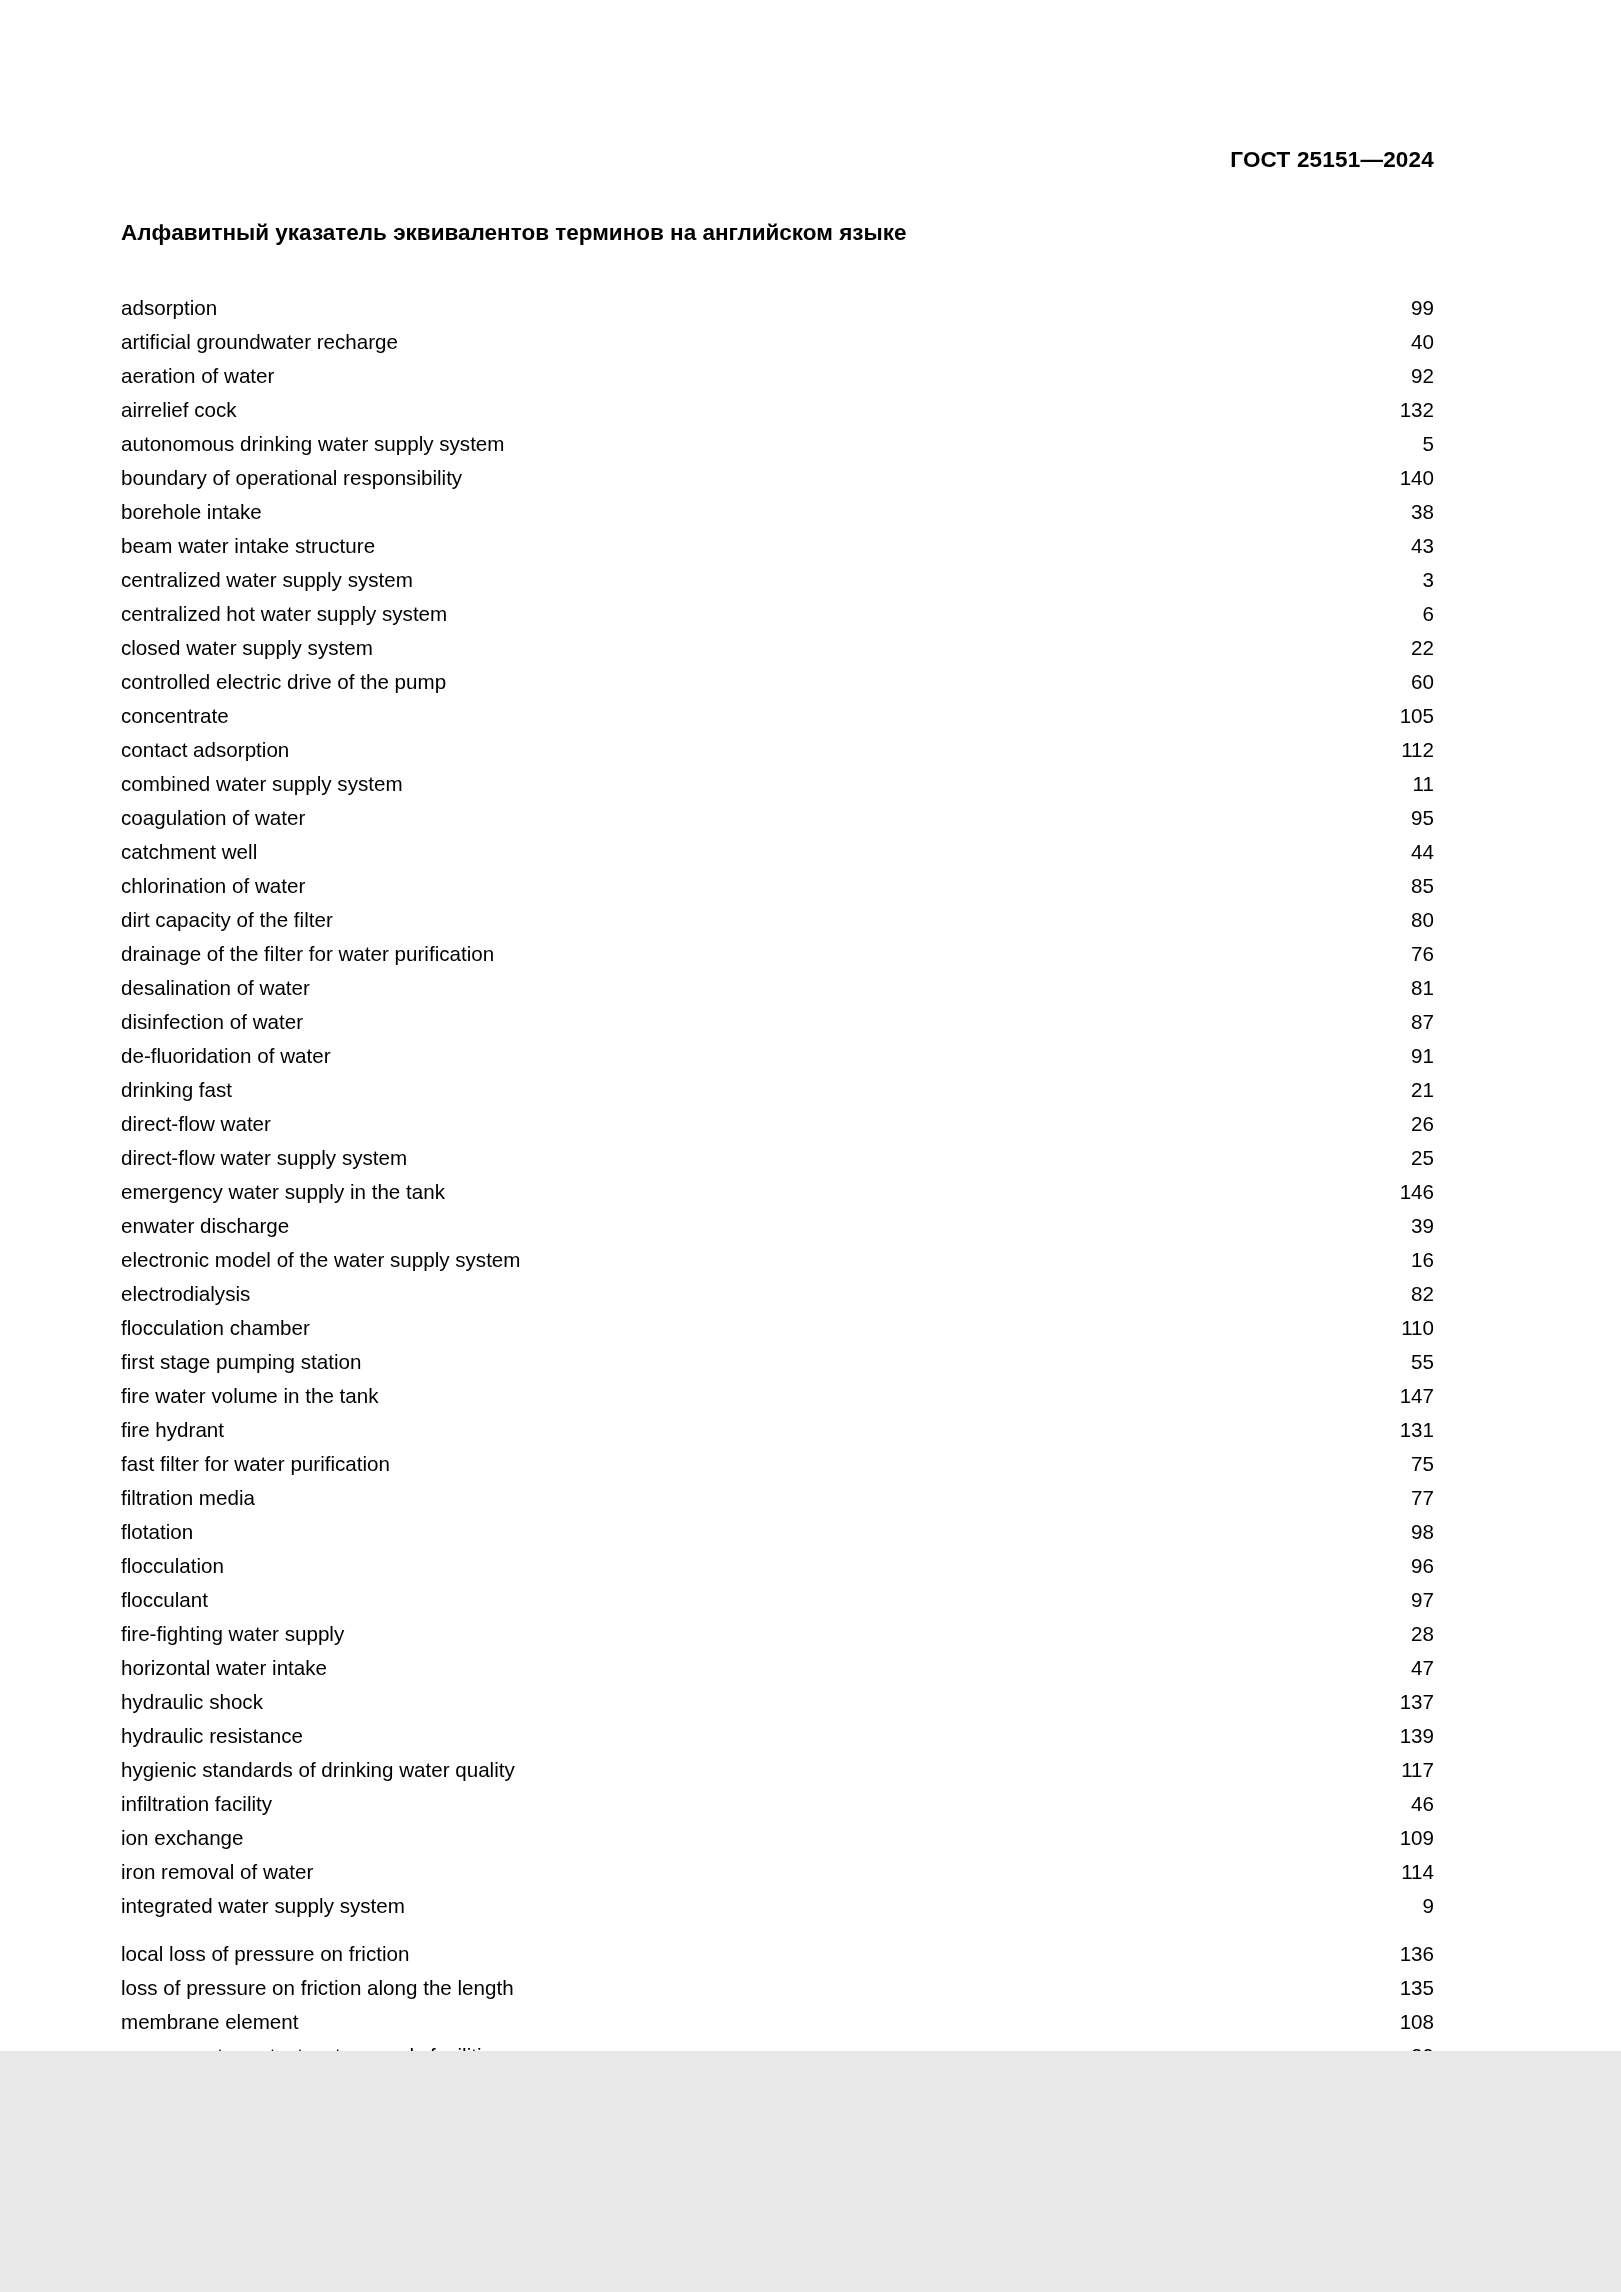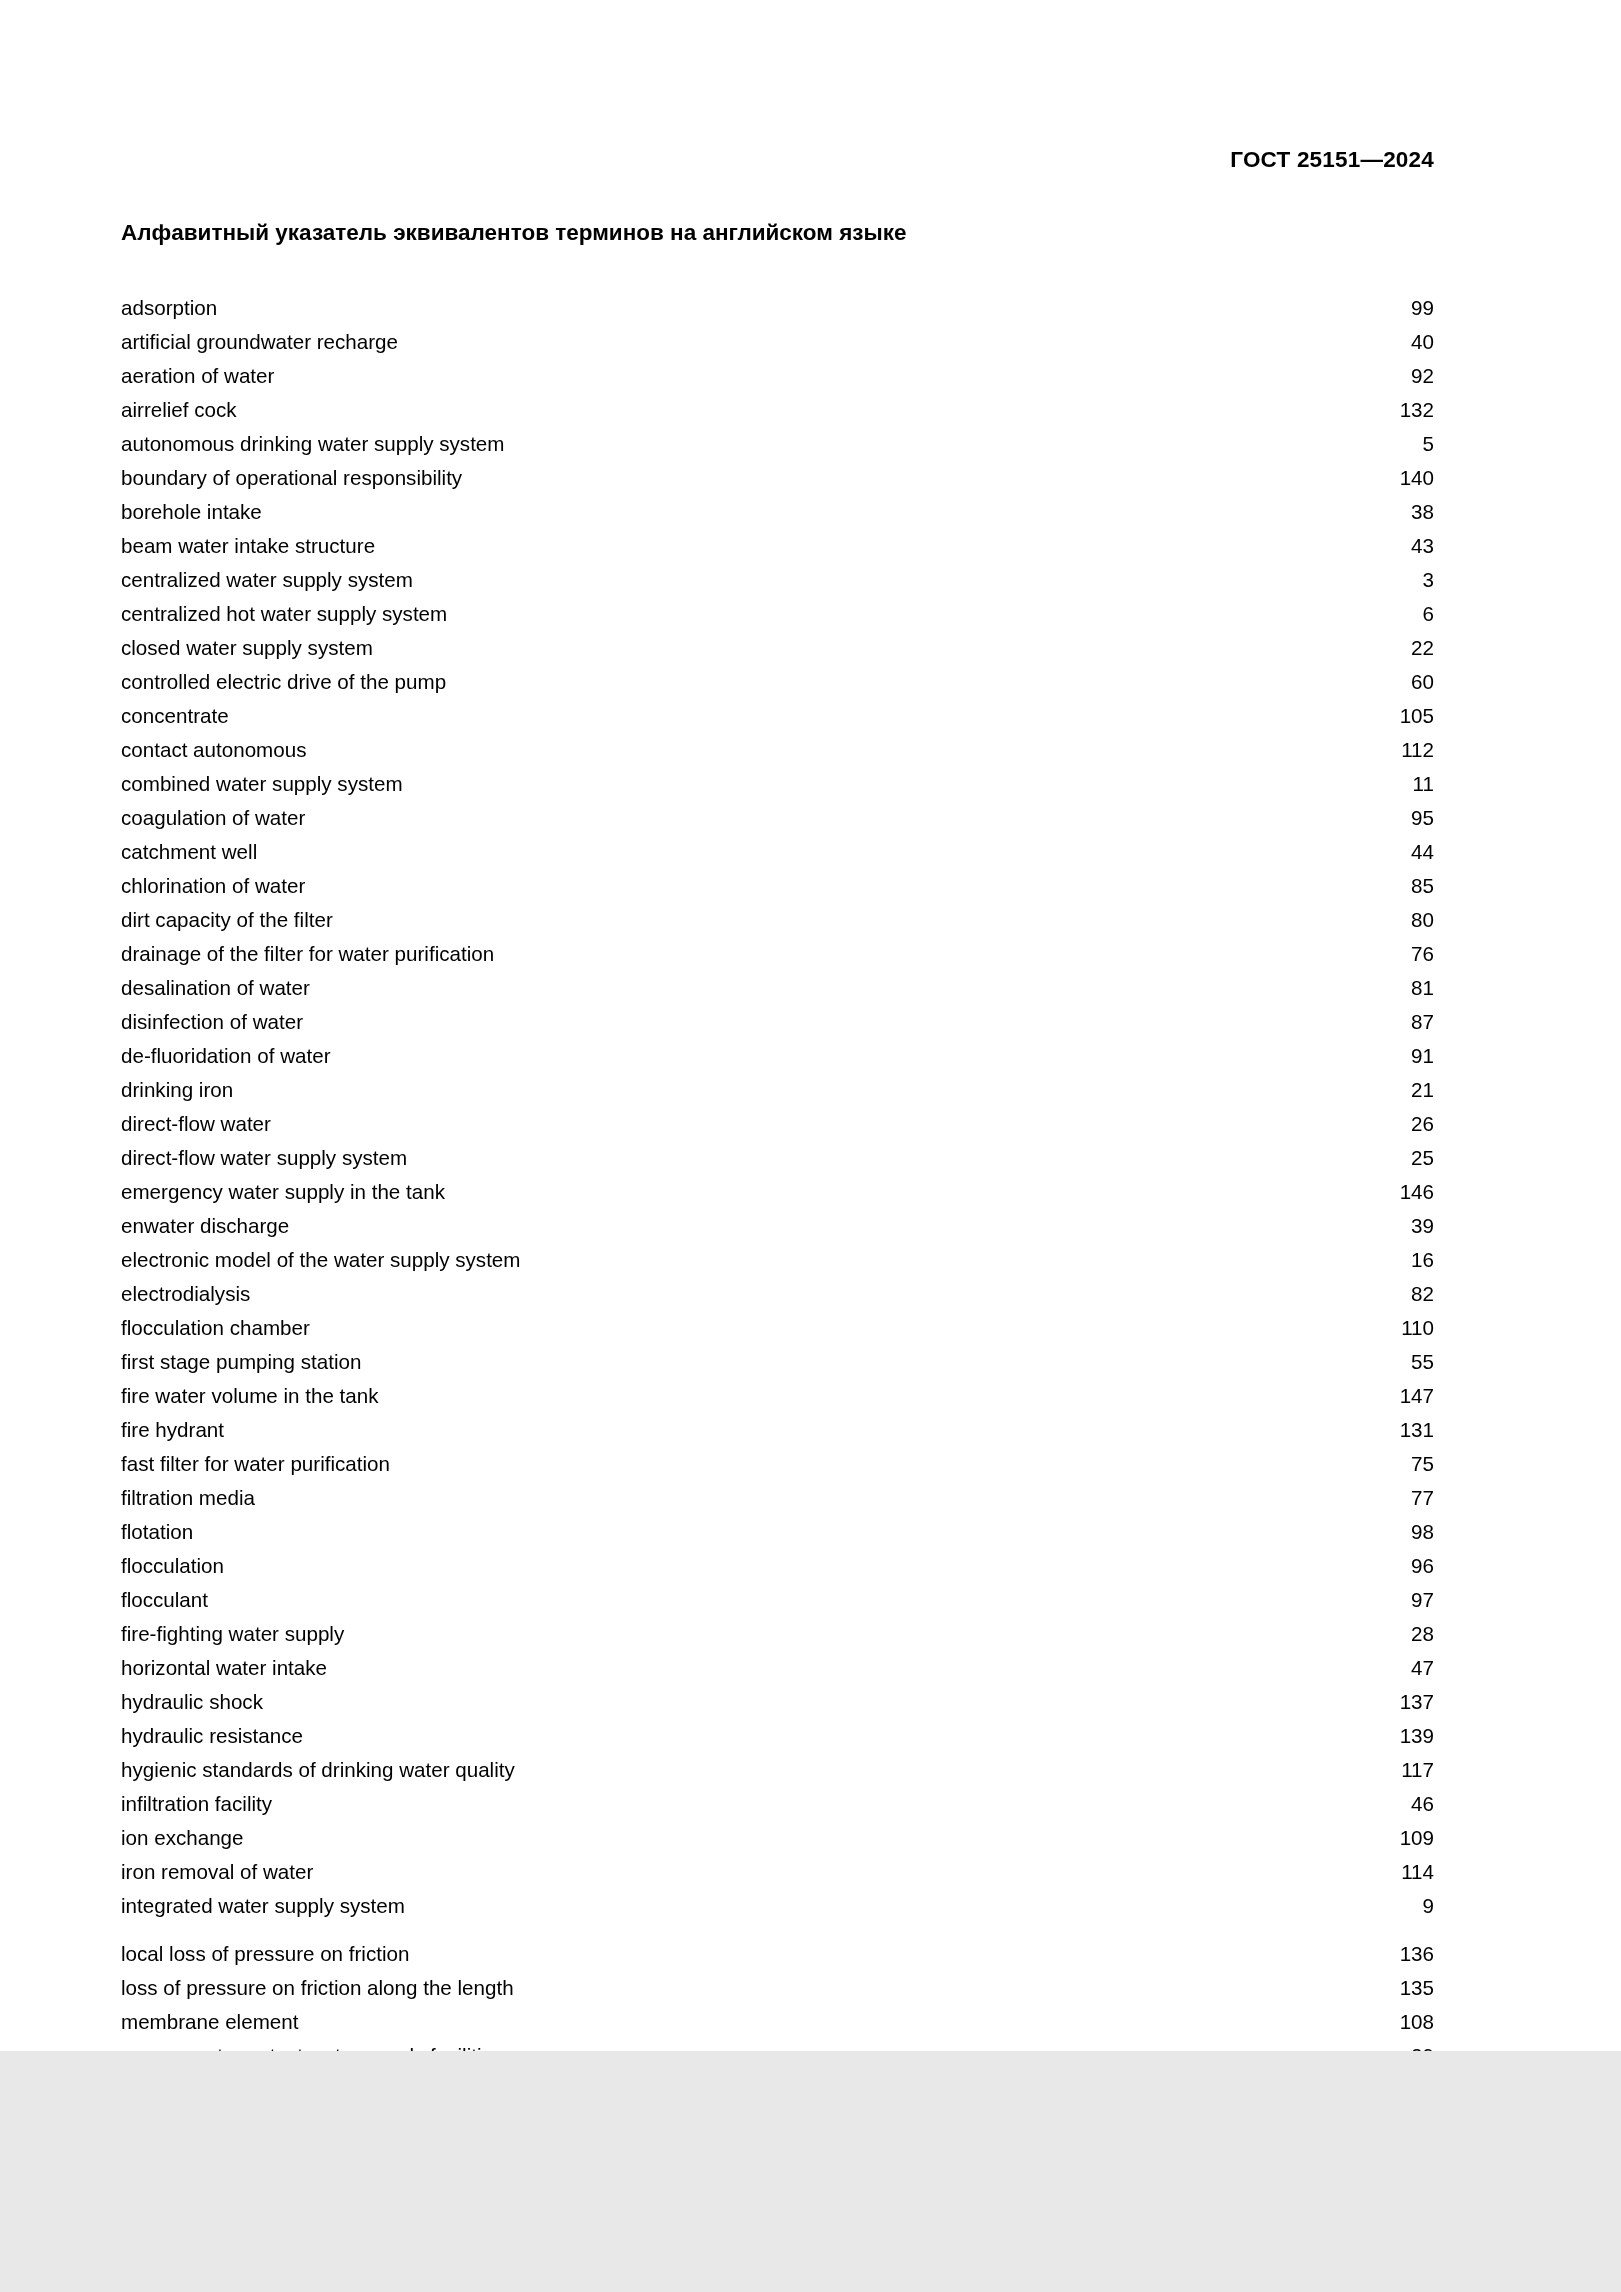--- a/index.html
+++ b/index.html
@@ -131,21 +131,21 @@
     <span class="term">controlled electric drive of the pump</span>
     <span class="num">60</span>
   </div>
 
   <div class="index-row">
     <span class="term">concentrate</span>
     <span class="num">105</span>
   </div>
 
   <div class="index-row">
-    <span class="term">contact autonomous</span>
+    <span class="term">contact adsorption</span>
     <span class="num">112</span>
   </div>
 
   <div class="index-row">
     <span class="term">combined water supply system</span>
     <span class="num">11</span>
   </div>
 
   <div class="index-row">
     <span class="term">coagulation of water</span>
@@ -181,21 +181,21 @@
     <span class="term">disinfection of water</span>
     <span class="num">87</span>
   </div>
 
   <div class="index-row">
     <span class="term">de-fluoridation of water</span>
     <span class="num">91</span>
   </div>
 
   <div class="index-row">
-    <span class="term">drinking iron</span>
+    <span class="term">drinking fast</span>
     <span class="num">21</span>
   </div>
 
   <div class="index-row">
     <span class="term">direct-flow water</span>
     <span class="num">26</span>
   </div>
 
   <div class="index-row">
     <span class="term">direct-flow water supply system</span>

